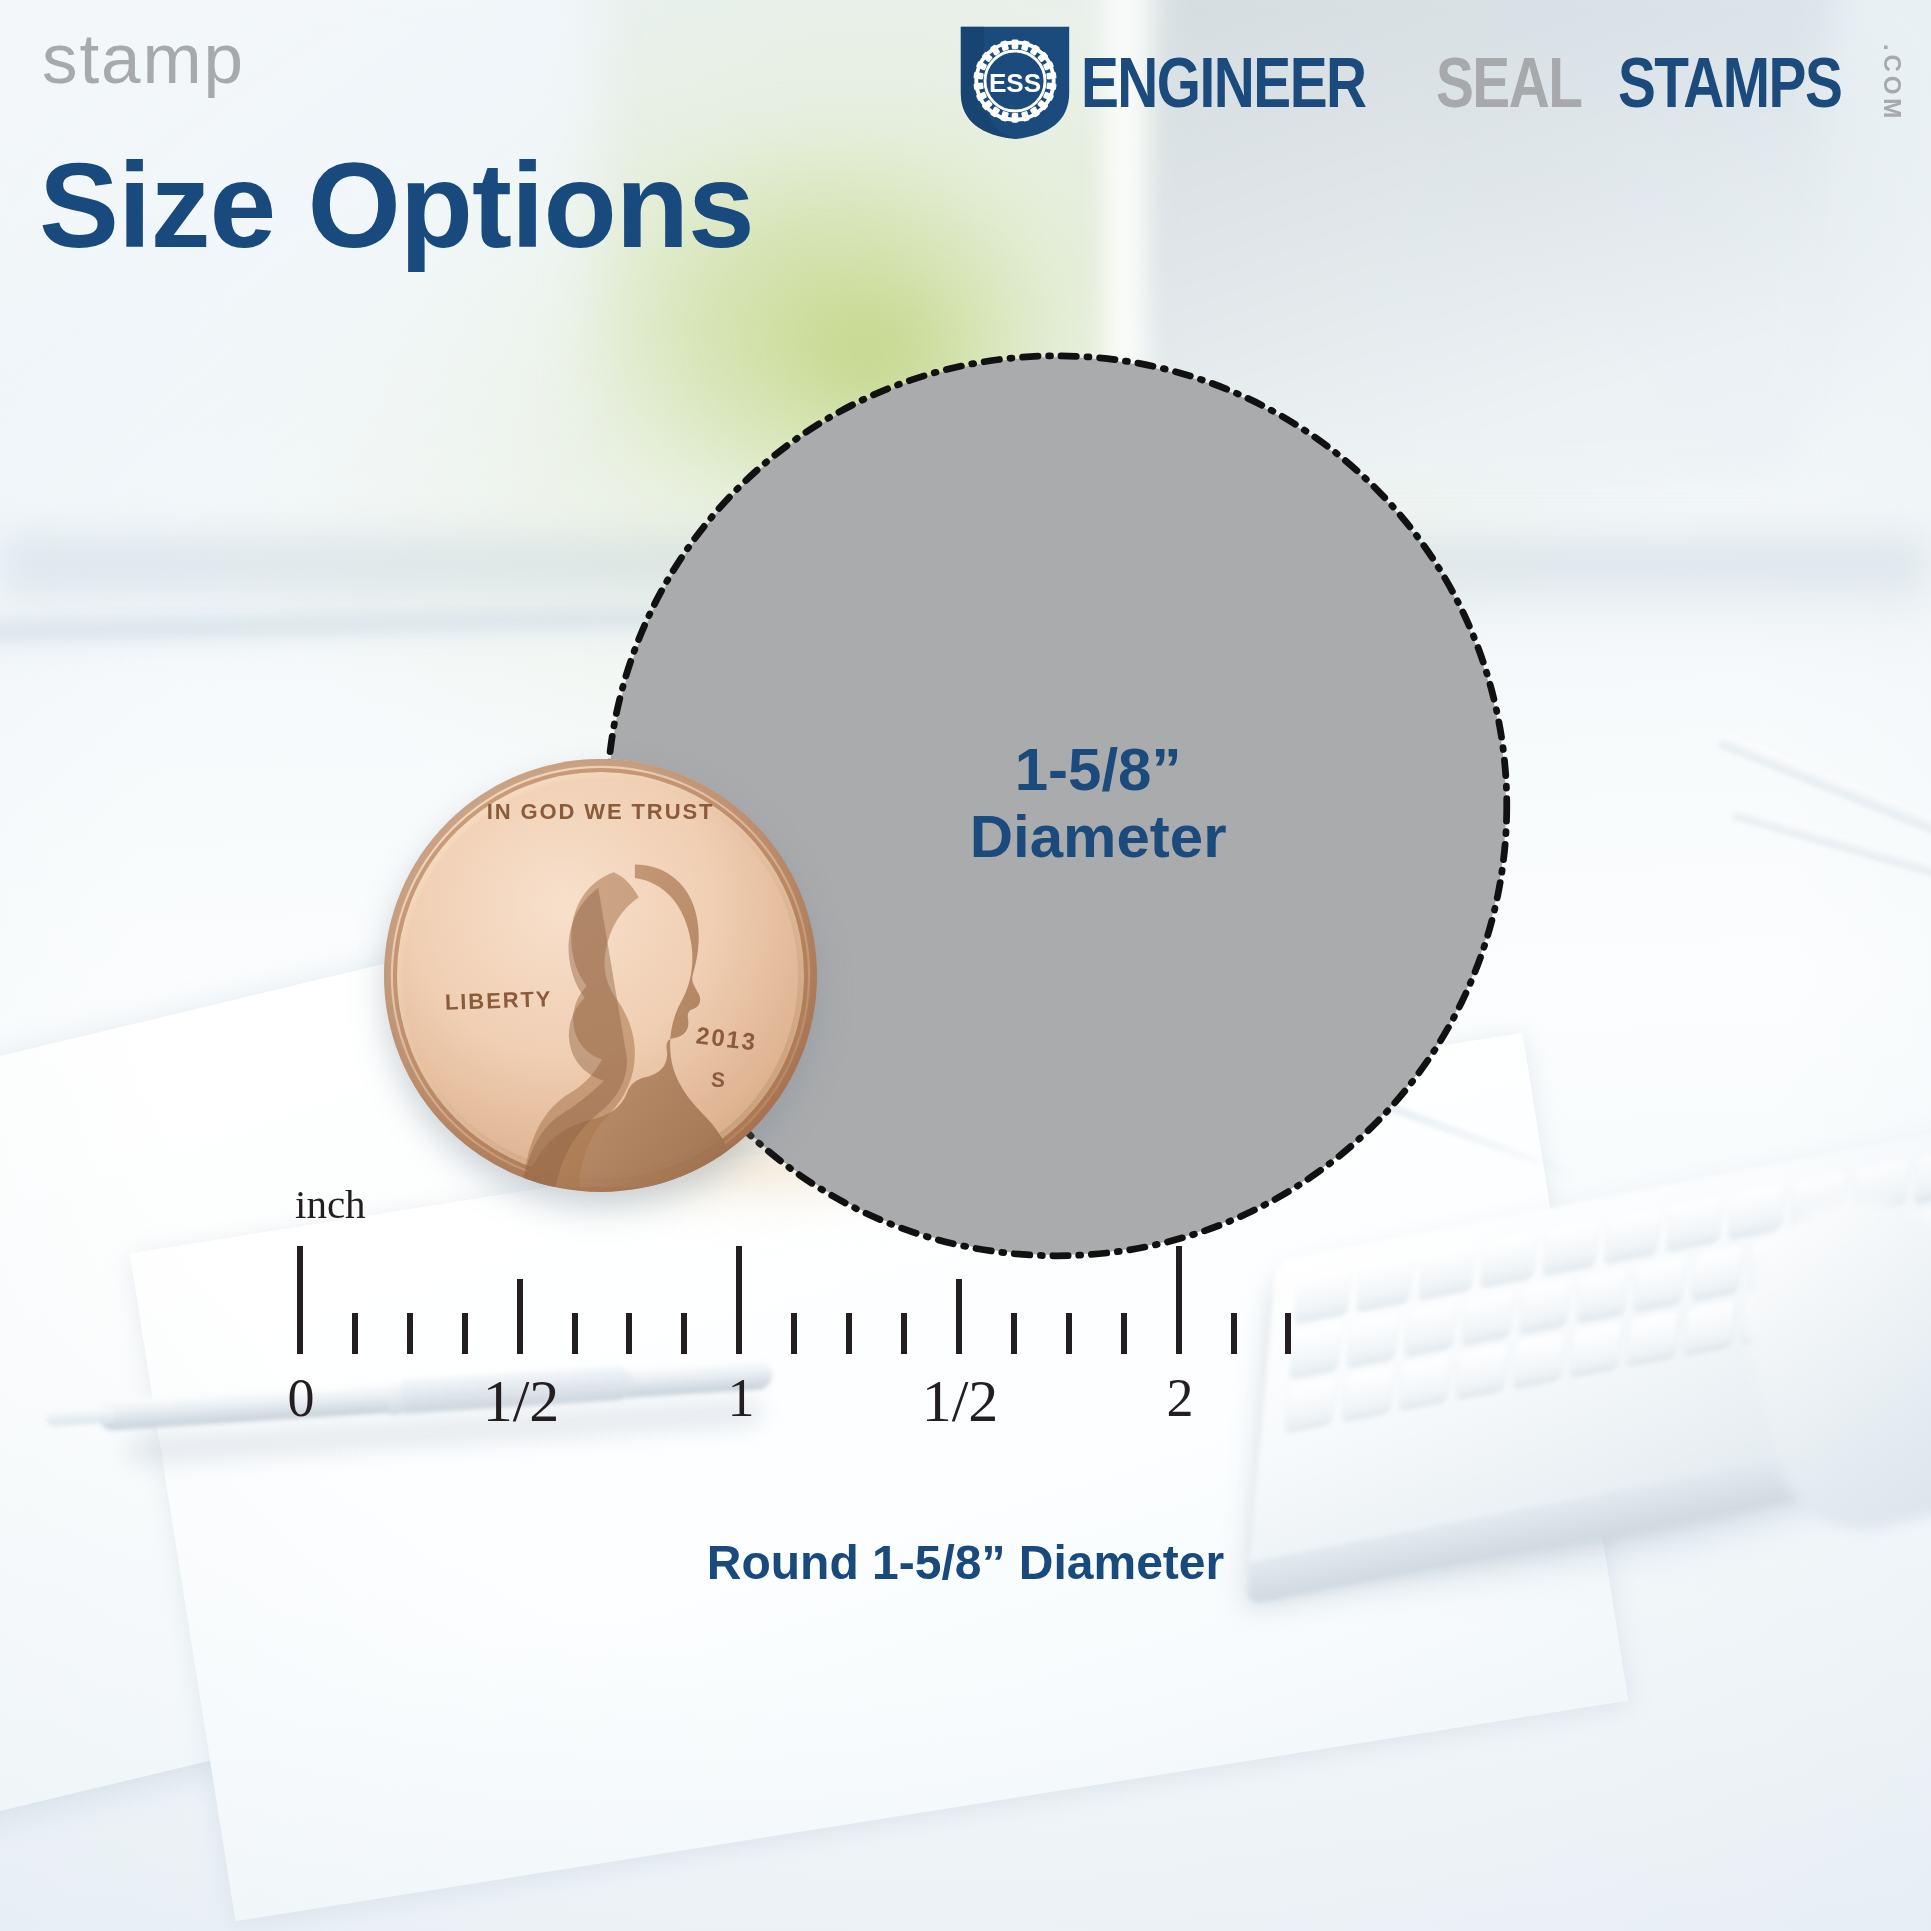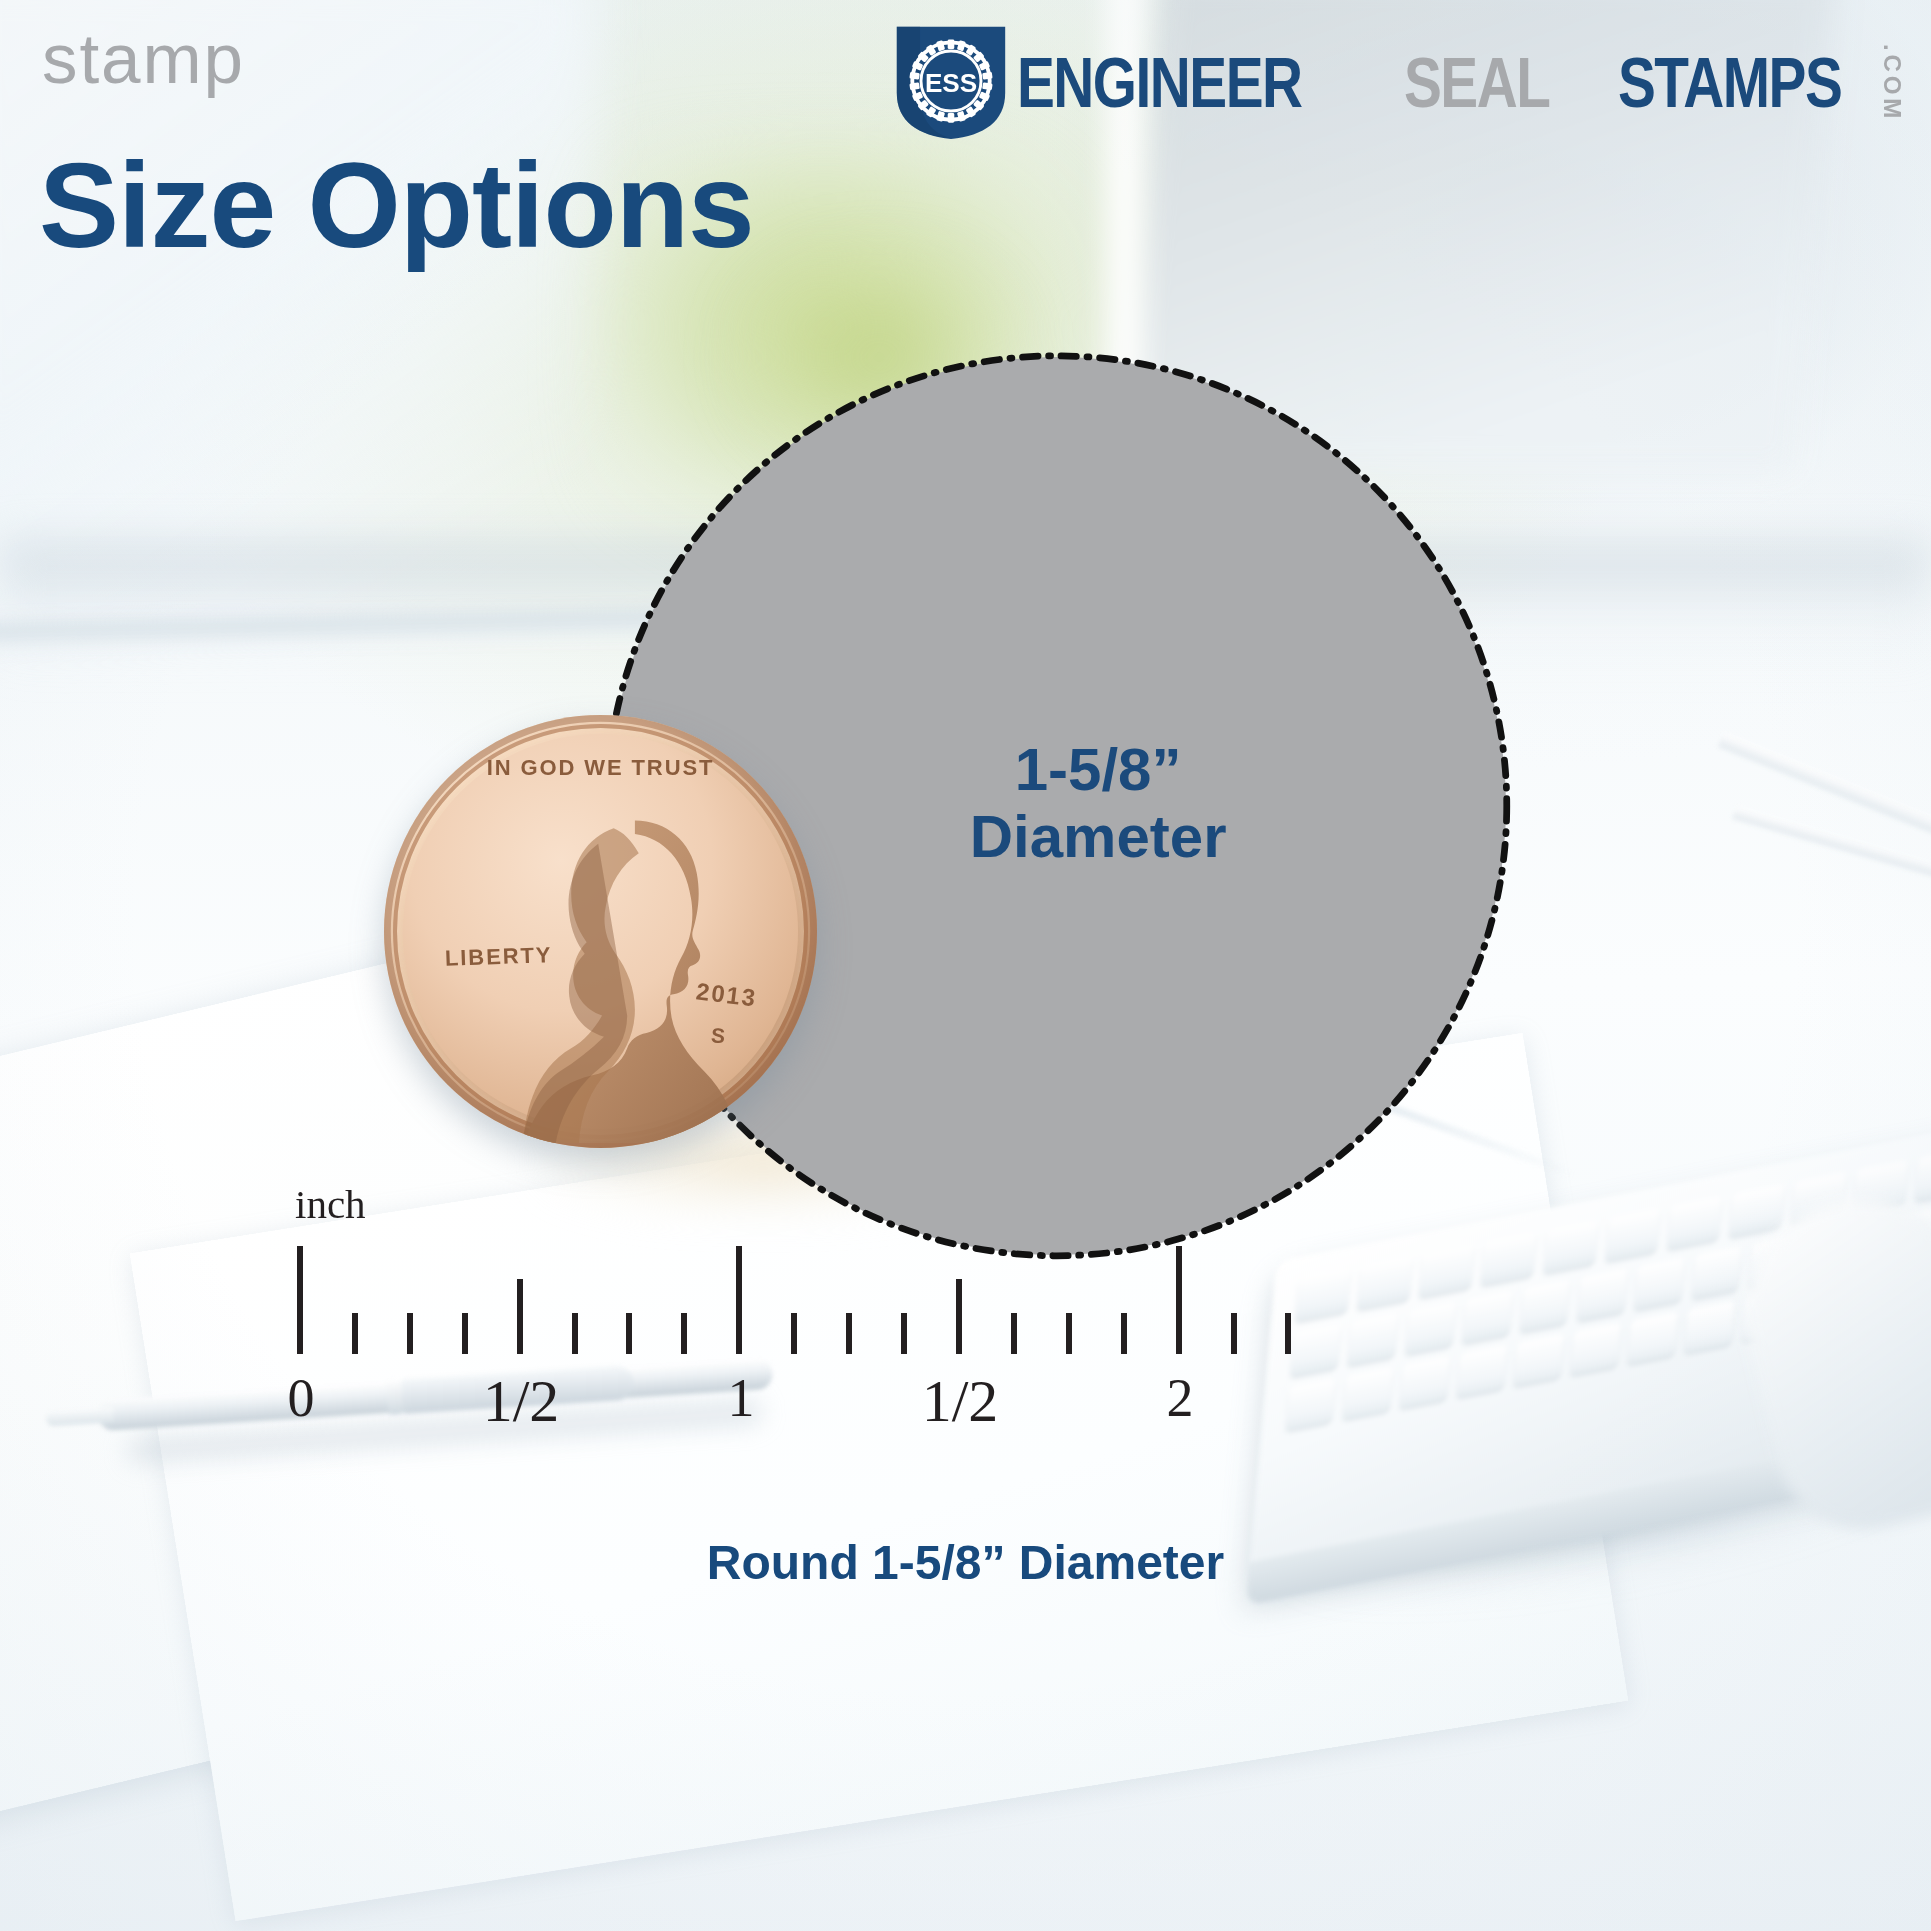--- a/index.html
+++ b/index.html
@@ -167,21 +167,21 @@
   }
   .title{
     position:absolute; left:39px; top:145px;
     font-size:120px; font-weight:bold; letter-spacing:-1px;
     color:#184a7d; line-height:1;
   }
 
   
   .logo{ position:absolute; right:27px; top:21px; display:flex; align-items:center; height:122px; }
   .logo-shield{ position:relative; width:120px; height:122px; flex:0 0 auto; }
-  .logo-text{ display:flex; margin-left:5.8px;gap:32px; }
+  .logo-text{ display:flex; margin-left:5.8px; }
   .logo-text .part{
     font-size:71px; font-weight:bold; letter-spacing:-1.9px; line-height:1;
     font-family:"Liberation Sans", sans-serif; transform:scaleX(0.80); transform-origin:left center;
   }
   .logo-text .p-eng{ color:#1b4a7c; }
   .logo-text .p-seal{ color:#a7a9ac; }
   .logo-text .p-stamps{ color:#1b4a7c; }
   .logo-dotcom{
     color:#a7a9ac; font-size:24px; font-weight:bold; letter-spacing:3.9px;
     writing-mode:vertical-rl; line-height:1; margin-left:-17.4px; margin-top:1.9px;
@@ -198,21 +198,21 @@
     position:absolute; left:50%; top:50%;
     transform:translate(-34%, -52%);
     text-align:center; color:#1b4a7c; font-weight:bold; line-height:1.12;
     white-space:nowrap;
   }
   .circle-label .l1{ font-size:60px; display:block; }
   .circle-label .l2{ font-size:60px; display:block; }
 
   
   .penny{
-    position:absolute; left:384px; top:715px; width:433px; height:433px; border-radius:50%;
+    position:absolute; left:384px; top:759px; width:433px; height:433px; border-radius:50%;
     background:
       radial-gradient(circle at 38% 30%, #f6d9c1 0%, #eeccb0 28%, #e2b997 55%, #cf9f79 78%, #b8835d 94%, #8d5d3c 100%);
     box-shadow:
       inset 0 0 0 6.8px rgba(150,96,61,0.42),
       inset -9.7px -13.5px 33px rgba(120,72,44,0.42),
       inset 11.6px 13.5px 29px rgba(255,236,214,0.55),
       0 15.4px 33px rgba(120,140,155,0.38);
     overflow:hidden;
   }
   .penny-rim{

